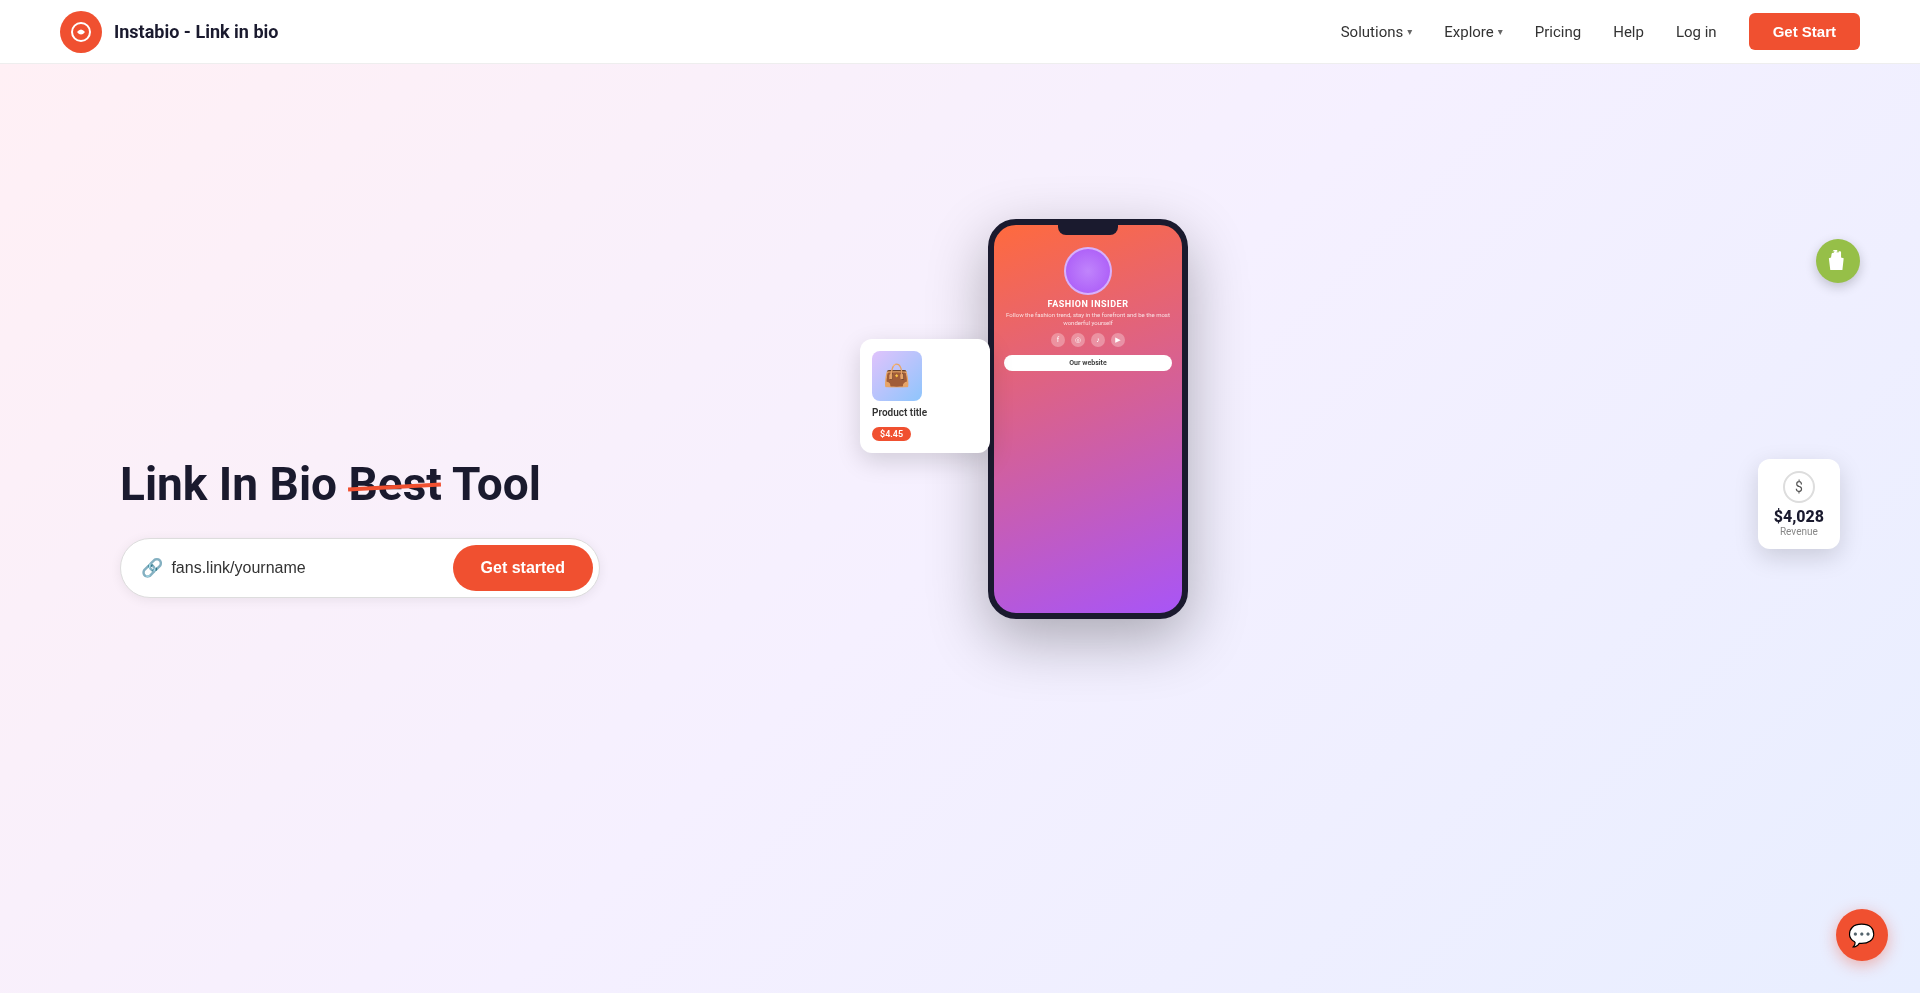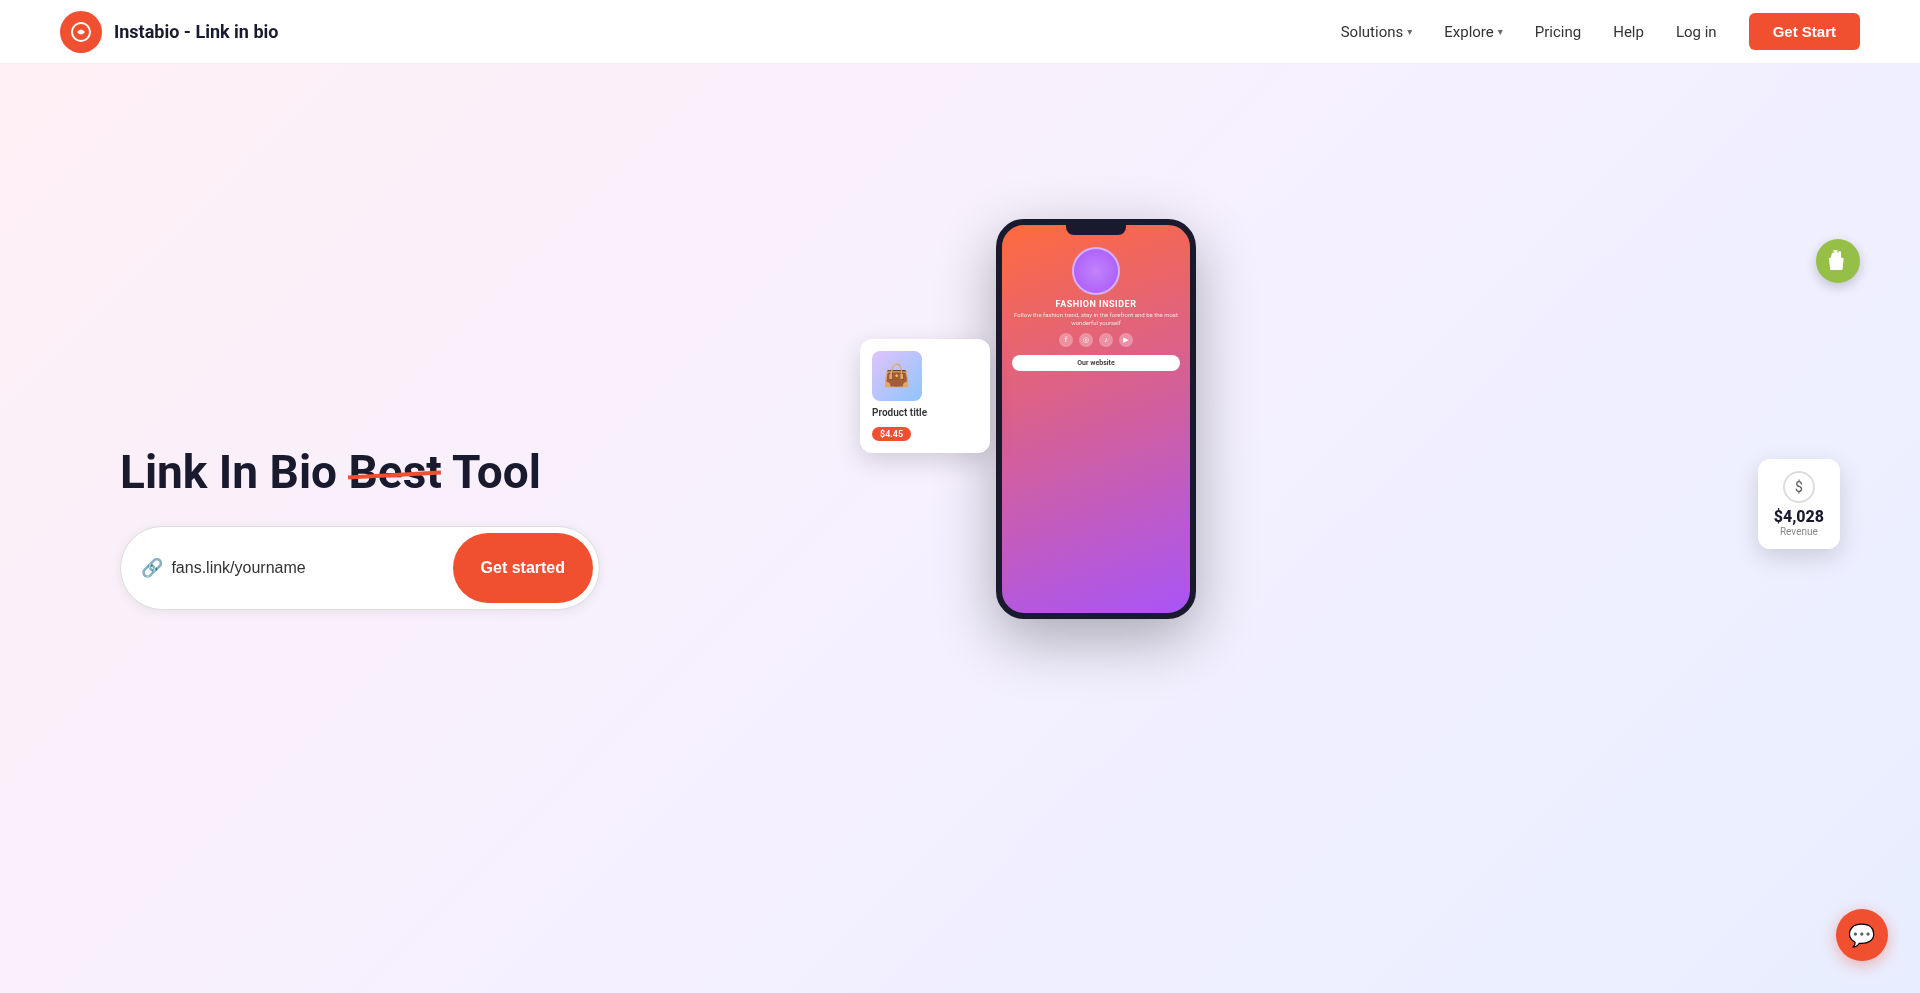--- a/index.html
+++ b/index.html
@@ -144,21 +144,21 @@
       outline: none;
       font-size: 16px;
       flex: 1;
       color: #333;
       background: transparent;
     }
     .btn-get-started {
       background: #f05030;
       color: white;
       border: none;
-      padding: 26px 28px;
+      padding: 14px 28px;
       border-radius: 50px;
       font-size: 16px;
       font-weight: 600;
       cursor: pointer;
       white-space: nowrap;
     }
 
     
     .hero-right {
       flex: 1;
@@ -170,21 +170,21 @@
     }
 
     
     .phone-mockup {
       width: 200px;
       height: 400px;
       background: linear-gradient(160deg, #ff6a3d 0%, #a855f7 100%);
       border-radius: 28px;
       position: absolute;
       top: 40px;
-      left: 196px;
+      left: 188px;
       box-shadow: 0 20px 60px rgba(0,0,0,0.3);
       overflow: hidden;
       border: 6px solid #1a1a2e;
     }
     .phone-notch {
       width: 60px;
       height: 10px;
       background: #1a1a2e;
       border-radius: 0 0 8px 8px;
       margin: 0 auto 8px;

